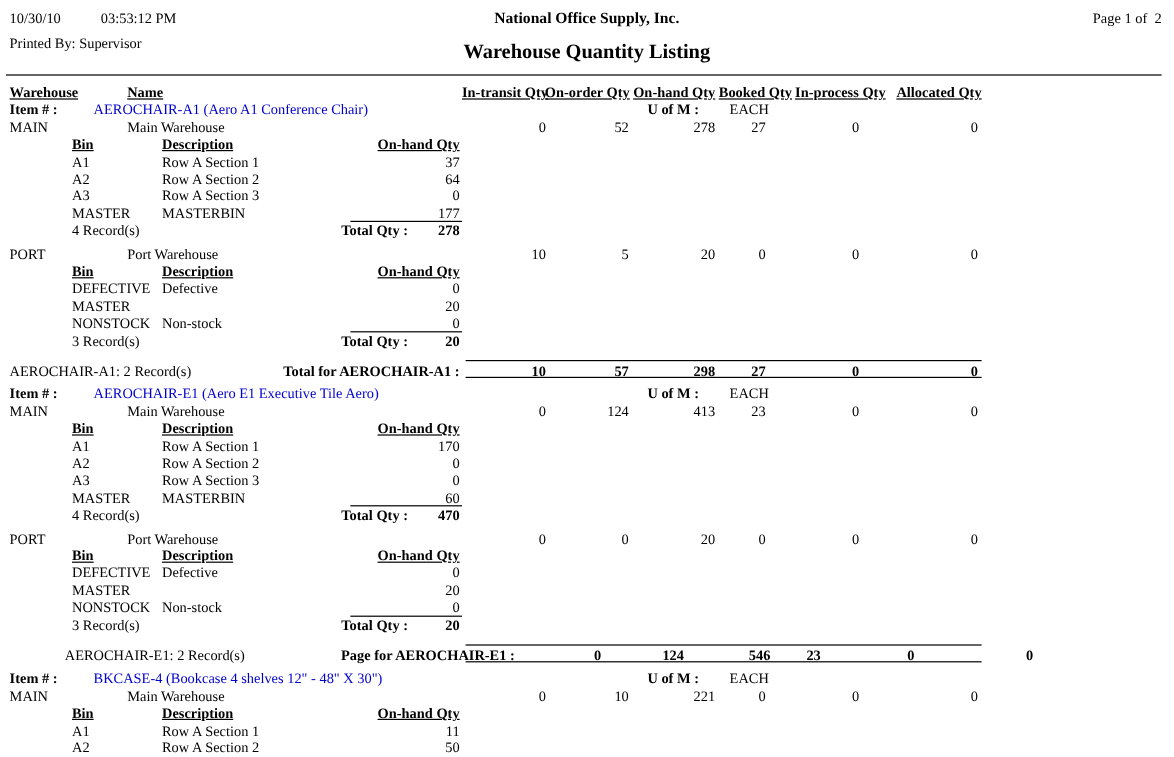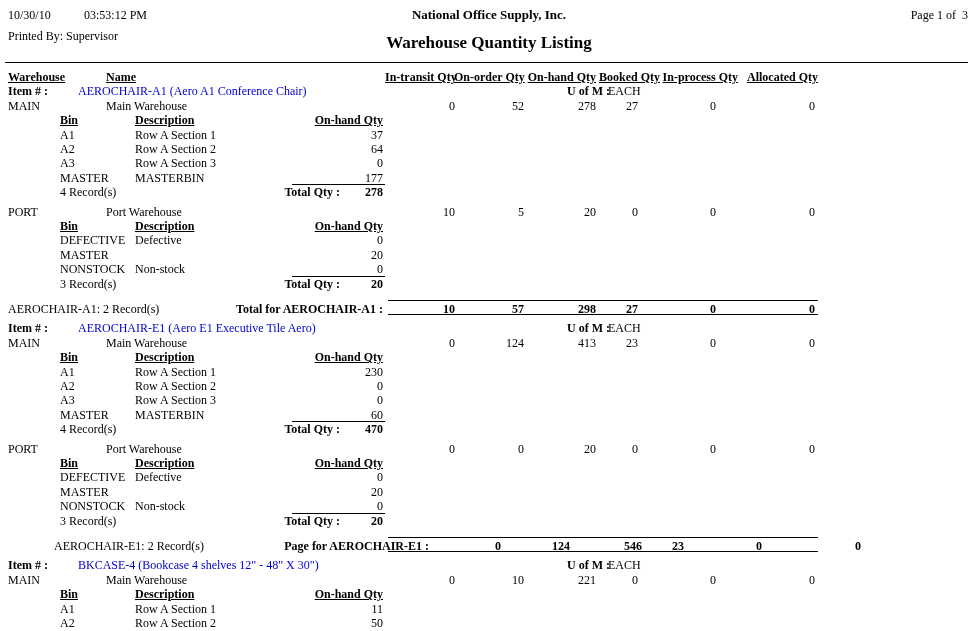--- a/index.html
+++ b/index.html
@@ -20,21 +20,21 @@
   .c-name{left:106px;}
   .c-item{left:78px;}
   .c-rec{left:60px;}
   .c-bin{left:60px;}
   .c-desc{left:135px;}
   .c-each{left:608px;}
   
   .c-bqty{left:313px;width:70px;text-align:right;}
   .c-totlbl{left:240px;width:100px;text-align:right;}
   .c-sumlbl{left:183px;width:200px;text-align:right;}
-  .c-uofm{left:540px;width:70px;text-align:right;}
+  .c-uofm{left:526px;width:70px;text-align:center;}
   
   .n1{left:385px;width:70px;text-align:right;}
   .n2{left:454px;width:70px;text-align:right;}
   .n3{left:526px;width:70px;text-align:right;}
   .n4{left:568px;width:70px;text-align:right;}
   .n5{left:646px;width:70px;text-align:right;}
   .n6{left:745px;width:70px;text-align:right;}
   
   .h1{left:385px;width:70px;text-align:right;}
   .h2{left:454px;width:70px;text-align:right;}
@@ -49,21 +49,21 @@
 </style>
 </head>
 <body>
 
 <div class="report">
 
   <div class="line" style="top:8px">
     <span class="cell" style="left:8px">10/30/10</span>
     <span class="cell" style="left:84px">03:53:12 PM</span>
     <span class="cell company b">National Office Supply, Inc.</span>
-    <span class="cell pageno">Page 1 of  3</span>
+    <span class="cell pageno">Page 1 of  2</span>
   </div>
   <div class="line" style="top:36px;height:22px">
     <span class="cell title b">Warehouse Quantity Listing</span>
   </div>
   <div class="line" style="top:29px">
     <span class="cell" style="left:8px">Printed By: Supervisor</span>
   </div>
   <div class="rule" style="top:62px;left:5px;width:963px"></div>
 
   <div id="report-body">
@@ -189,21 +189,21 @@
         <span class="cell n6">0</span>
       </div>
       <div class="line" style="top: 350.2px;">
         <span class="cell c-bin b u">Bin</span>
         <span class="cell c-desc b u">Description</span>
         <span class="cell c-bqty b u">On-hand Qty</span>
       </div>
       <div class="line" style="top: 364.6px;">
         <span class="cell c-bin">A1</span>
         <span class="cell c-desc">Row A Section 1</span>
-        <span class="cell c-bqty">230</span>
+        <span class="cell c-bqty">170</span>
       </div>
       <div class="line" style="top: 379px;">
         <span class="cell c-bin">A2</span>
         <span class="cell c-desc">Row A Section 2</span>
         <span class="cell c-bqty">0</span>
       </div>
       <div class="line" style="top: 393.4px;">
         <span class="cell c-bin">A3</span>
         <span class="cell c-desc">Row A Section 3</span>
         <span class="cell c-bqty">0</span>

